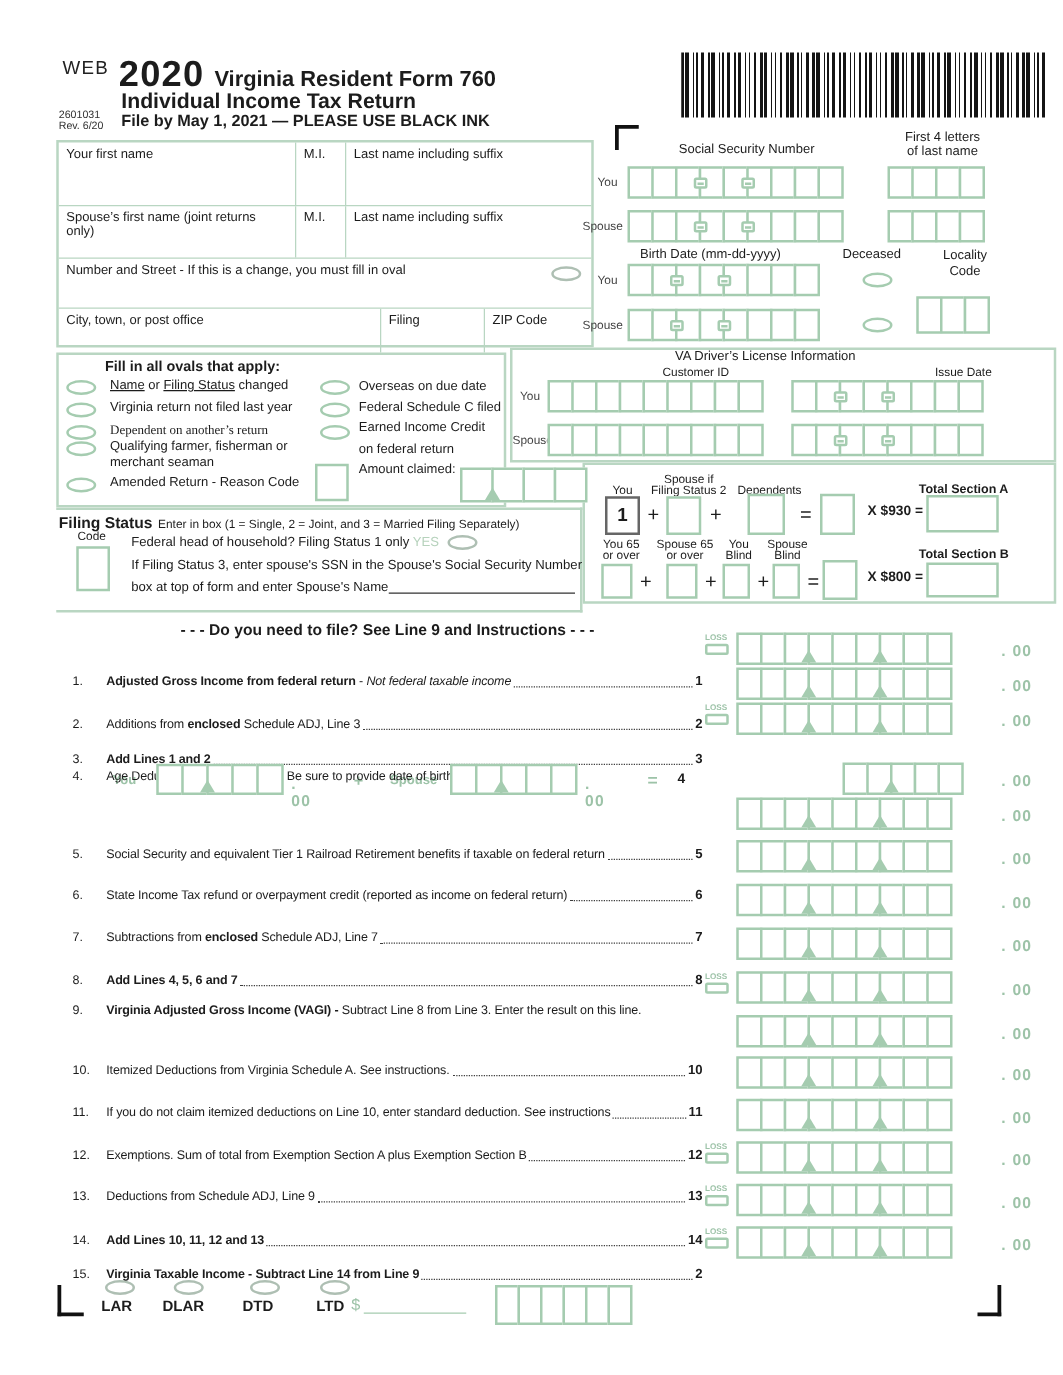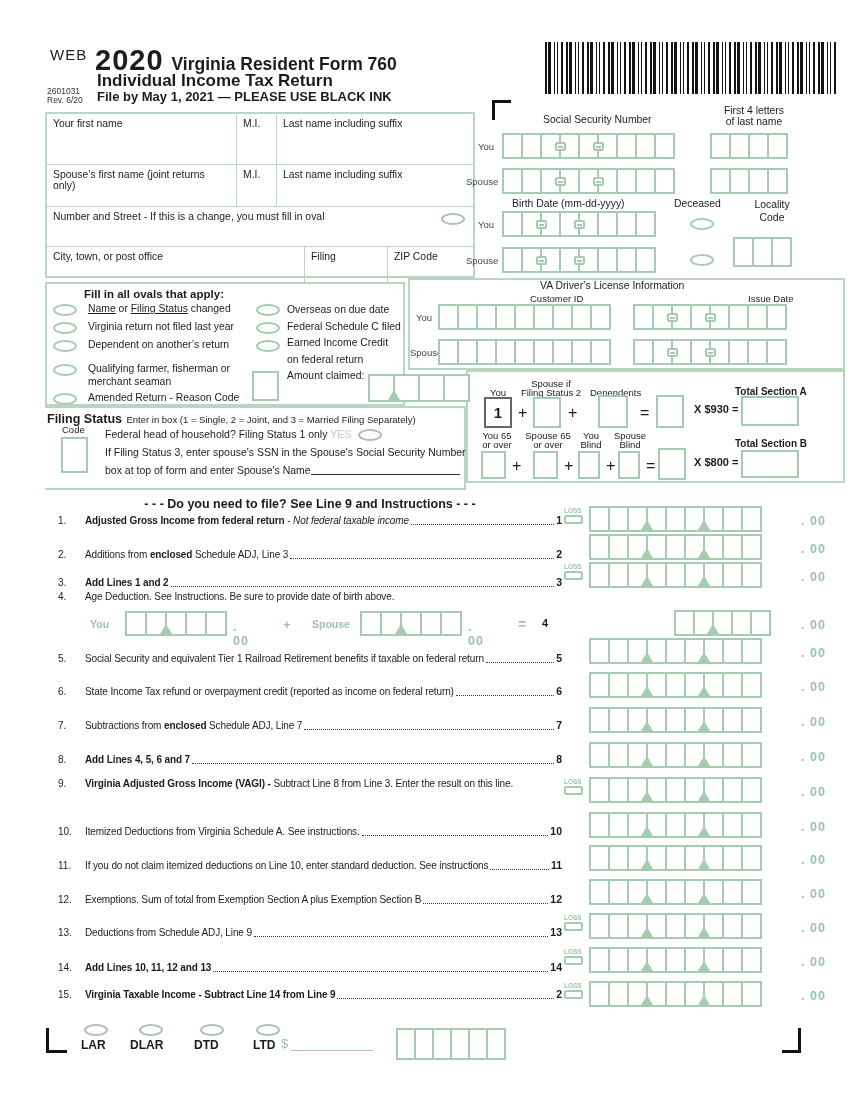--- a/index.html
+++ b/index.html
@@ -46,21 +46,21 @@
   .mk-comma{position:absolute;right:-7px;bottom:0;width:0;height:0;z-index:2;
     border-left:6px solid transparent;border-right:6px solid transparent;border-bottom:10px solid var(--cg);}
   .mk-dash{position:absolute;right:-7px;top:7px;width:11px;height:9px;border:2px solid var(--cg);
     background:#fff;border-radius:2px;box-sizing:border-box;z-index:2;}
   .mk-dash::after{content:"";position:absolute;left:1px;right:1px;top:2px;height:2px;background:var(--cg);}
   .sq{border:2px solid var(--cg);background:#fff;box-sizing:border-box;position:absolute;}
   
   .fline{position:absolute;left:58px;width:504px;font-size:10px;}
   .frow{display:flex;align-items:flex-end;line-height:13px;}
   .lnum{width:27px;flex:none;}
-  .ltext{white-space:nowrap;letter-spacing:-0.12px;}
+  .ltext{white-space:nowrap;letter-spacing:-0.12px;margin-top:25px;}
   .dots{flex:1;min-width:4px;border-bottom:1.8px dotted #3d3d3d;margin:0 2px 2px 2px;height:1px;}
   .lref{font-weight:bold;font-size:10.5px;flex:none;}
   
   .cents{color:var(--tg);font-weight:bold;font-size:12.5px;letter-spacing:1px;}
   .losslab{position:absolute;font-size:6.5px;font-weight:bold;color:var(--tg);line-height:7px;}
   .lossbox{position:absolute;width:19px;height:9px;border:2px solid var(--cg);border-radius:2px;background:#fff;box-sizing:border-box;}
   .lbl{font-size:10.4px;}
   .small{font-size:9.5px;}
   .glabel{color:var(--tg);font-size:10.5px;font-weight:bold;}
 </style>
@@ -133,21 +133,21 @@
   </div>
   <div class="abs" style="left:53px;top:303px;width:205px;">
     <div class="ovitem">
         <span class="oval"></span>
       <span><span class="u">Name</span><span> or </span><span class="u">Filing Status</span><span> changed</span></span>
       </div>
     <div class="ovitem">
         <span class="oval"></span>
       <span>Virginia return not filed last year</span>
       </div>
-    <div class="ovitem" style="margin-bottom:11px;">
+    <div class="ovitem" style="margin-bottom:0;font-family:Liberation Serif, serif;">
         <span class="oval"></span>
       <span>Dependent on another’s return</span>
       </div>
     <div class="ovitem" style="margin-bottom:4px;">
         <span class="oval"></span>
       <span style="width:165px;display:inline-block;line-height:12.5px;">Qualifying farmer, fisherman or merchant seaman</span>
       </div>
     <div class="ovitem">
         <span class="oval"></span>
       <span>Amended Return - Reason Code</span>

